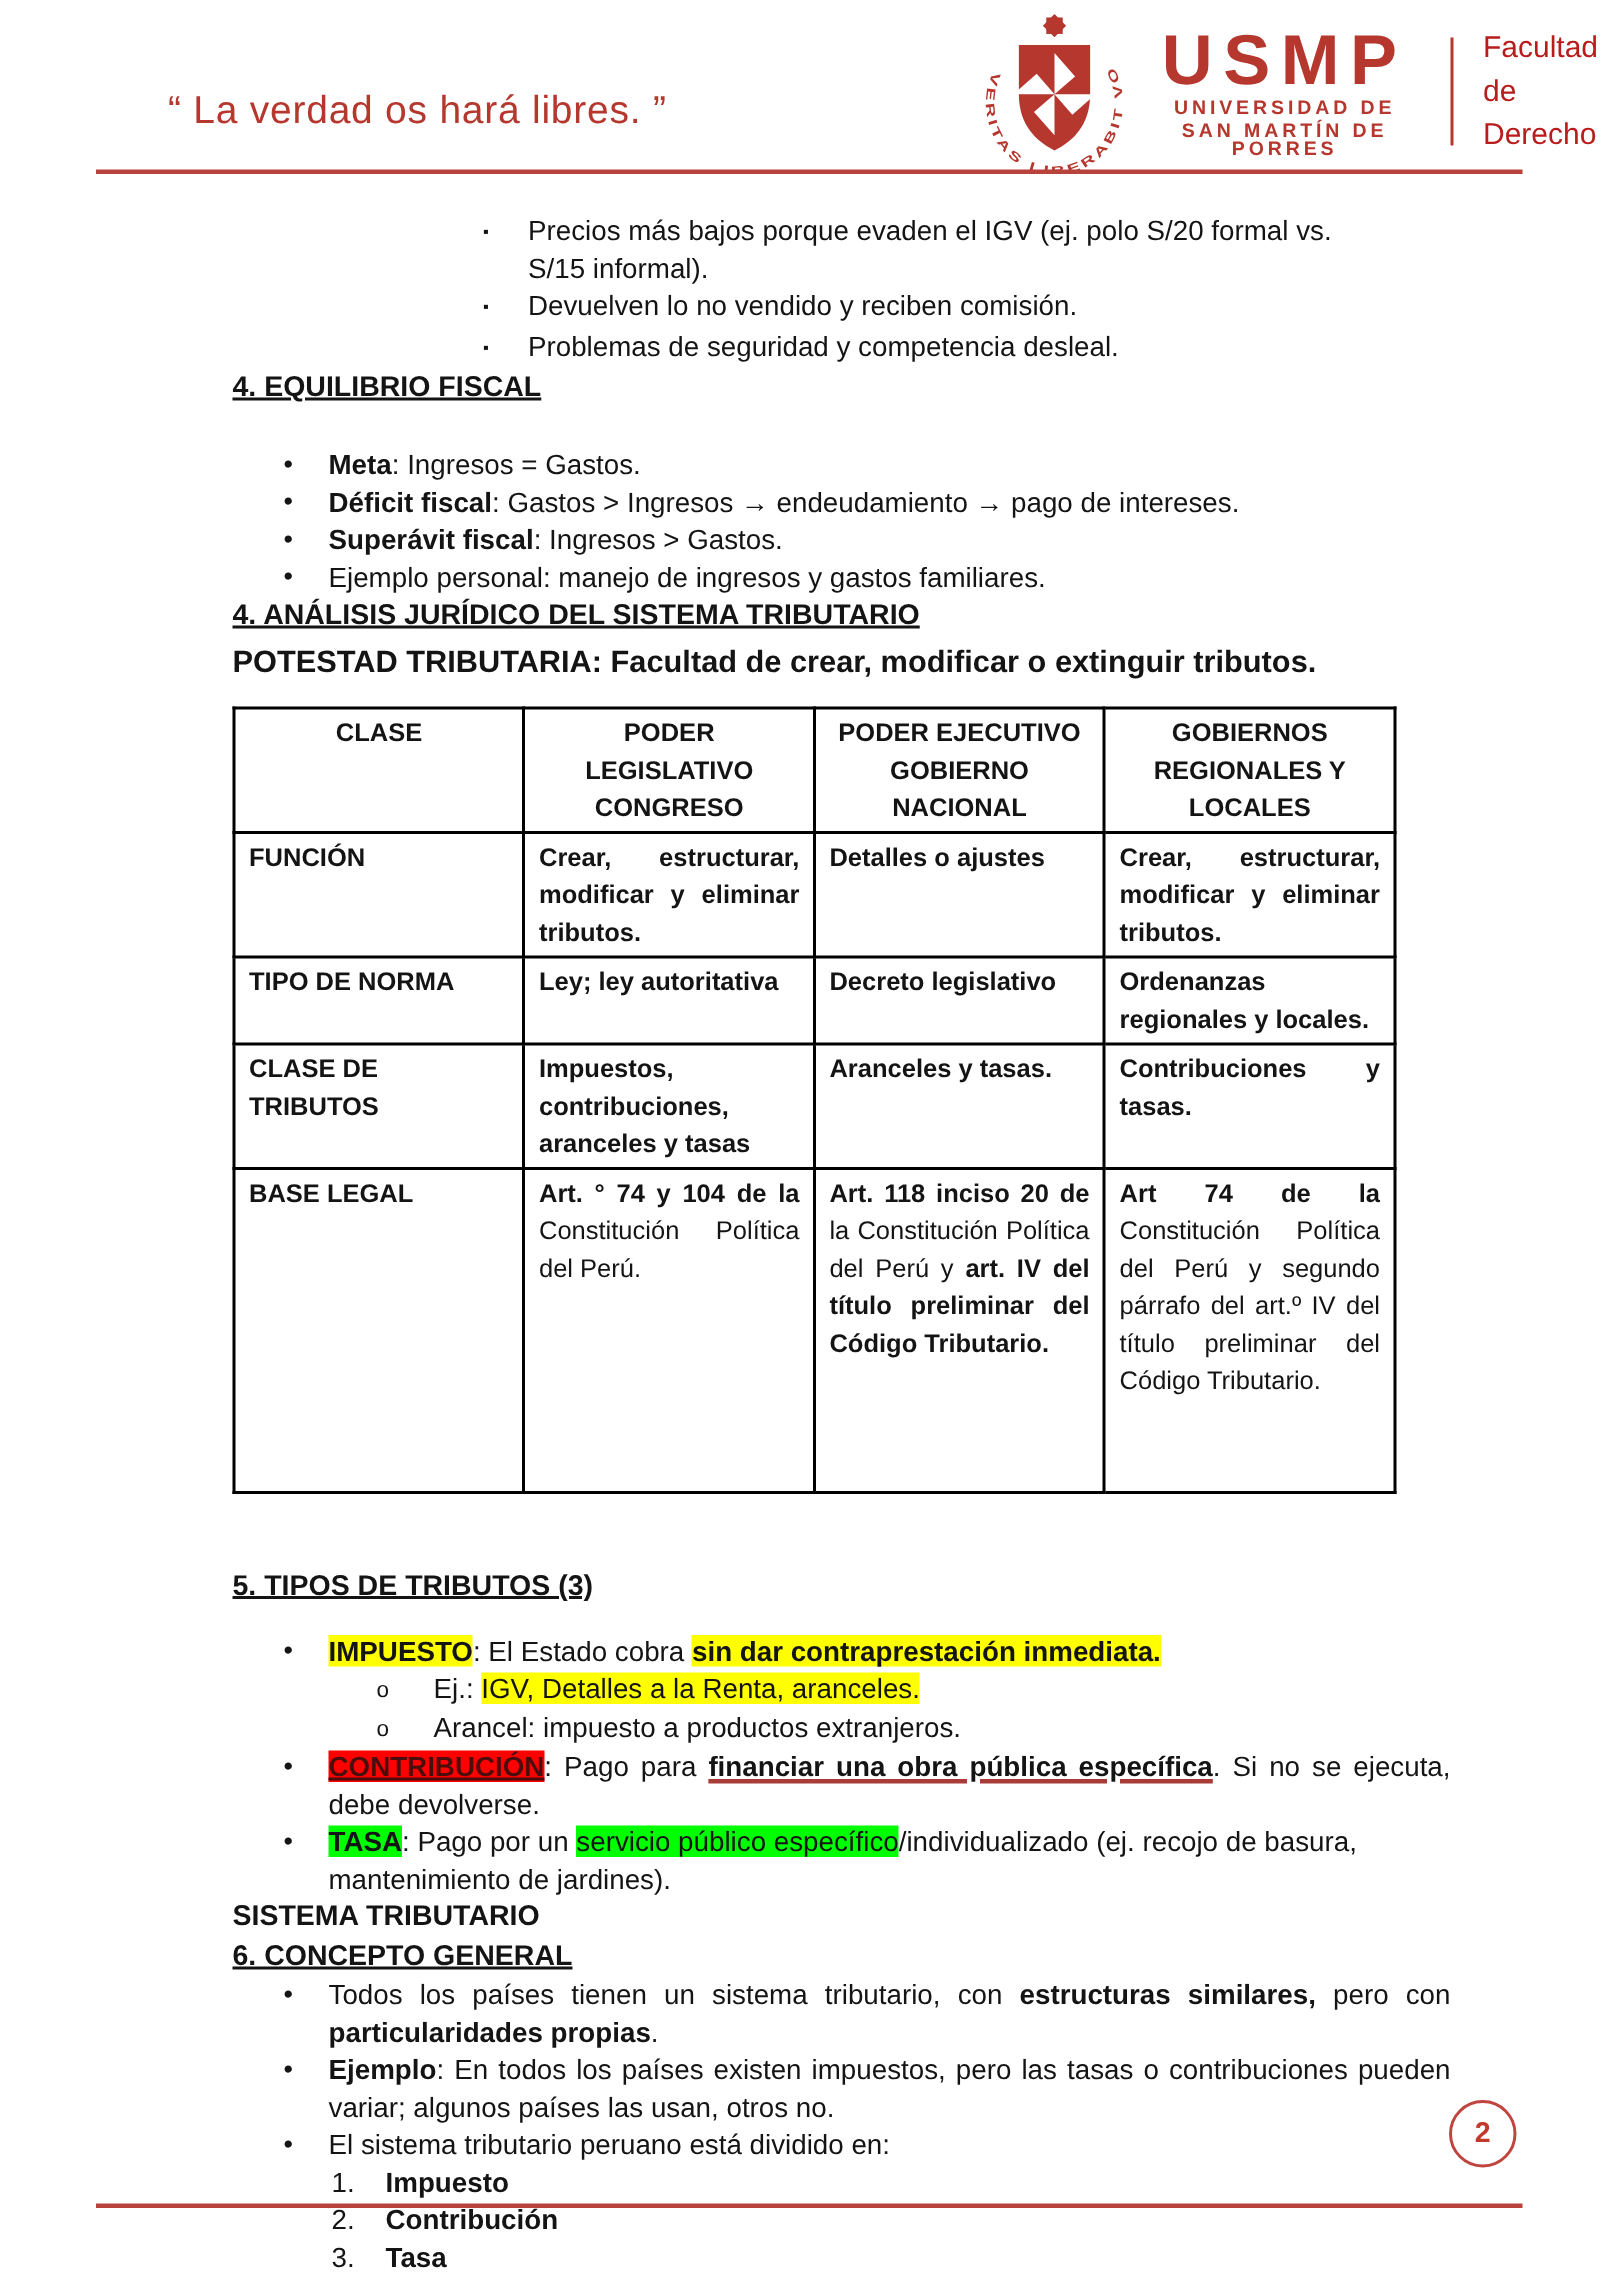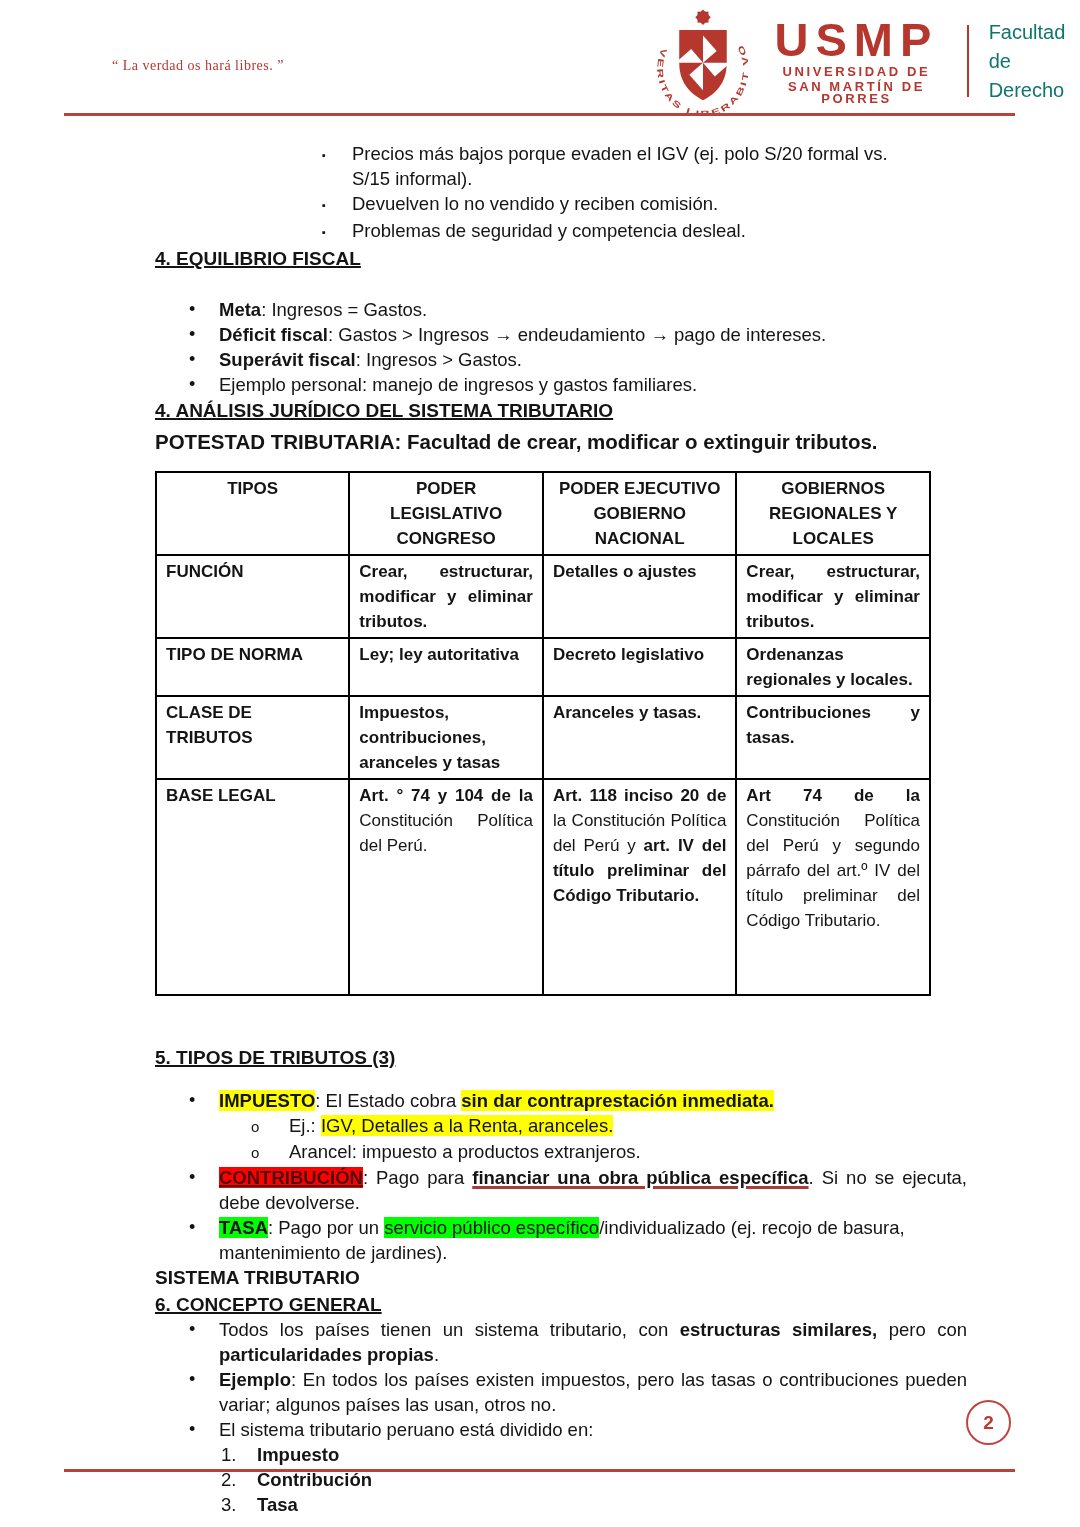--- a/index.html
+++ b/index.html
@@ -1,28 +1,28 @@
 <!DOCTYPE html>
 <html><head>
 <meta charset="utf-8">
 <style>
   html,body{margin:0;padding:0;background:#ffffff;}
   .page{position:relative;width:1080px;height:1527px;background:#ffffff;overflow:hidden;
         font-family:"Liberation Sans","DejaVu Sans",sans-serif;color:#141414;}
 
   
-  .motto{position:absolute;left:112px;top:58px;font-size:14px;letter-spacing:.5px;
-         color:#b5372e;font-weight:500;font-family:Liberation Serif, serif;}
+  .motto{position:absolute;left:112px;top:58px;font-size:26px;letter-spacing:.5px;
+         color:#b5372e;font-weight:500;}
   .logo-wrap{position:absolute;left:648px;top:8px;display:flex;align-items:center;}
   .seal{width:110px;height:106px;flex:none;}
   .wordmark{margin-left:4px;text-align:center;}
   .usmp-acronym{font-size:47px;font-weight:bold;color:#b5372e;letter-spacing:7px;line-height:46px;}
   .usmp-sub{font-size:13px;font-weight:bold;color:#b5372e;letter-spacing:2.6px;line-height:12px;margin-top:3px;}
   .logo-divider{width:2px;height:72px;background:#b5372e;margin:0 20px 0 16px;}
-  .faculty{font-size:20px;color:#0f766e;line-height:29px;}
+  .faculty{font-size:20px;color:#b91c1c;line-height:29px;}
   .rule{position:absolute;left:64px;width:951px;height:3px;background:#b8423c;}
   .rule-top{top:113px;}
   .rule-bottom{top:1469px;}
 
   
   .content{position:absolute;left:155px;top:141px;width:812px;font-size:18.5px;line-height:25px;}
   .b{font-weight:bold;}
   h4{font-size:19px;line-height:24px;margin:2px 0 0 0;text-decoration:underline;
      text-decoration-thickness:2px;}
   .subhead{font-size:20.5px;font-weight:bold;margin-top:5px;line-height:27px;}
@@ -152,21 +152,21 @@
 
     <table class="potestad">
       <colgroup>
           <col>
           <col>
           <col>
           <col>
         </colgroup>
       <tbody>
           <tr class="row-head">
-        <th>TIPOS</th>
+        <th>CLASE</th>
         <th>PODER LEGISLATIVO CONGRESO</th>
         <th>PODER EJECUTIVO GOBIERNO NACIONAL</th>
         <th>GOBIERNOS REGIONALES Y LOCALES</th>
       </tr>
       <tr class="row-f">
         <td>FUNCIÓN</td>
         <td class="cell-just">Crear, estructurar, modificar y eliminar tributos.</td>
         <td>Detalles o ajustes</td>
         <td class="cell-just">Crear, estructurar, modificar y eliminar tributos.</td>
       </tr>

